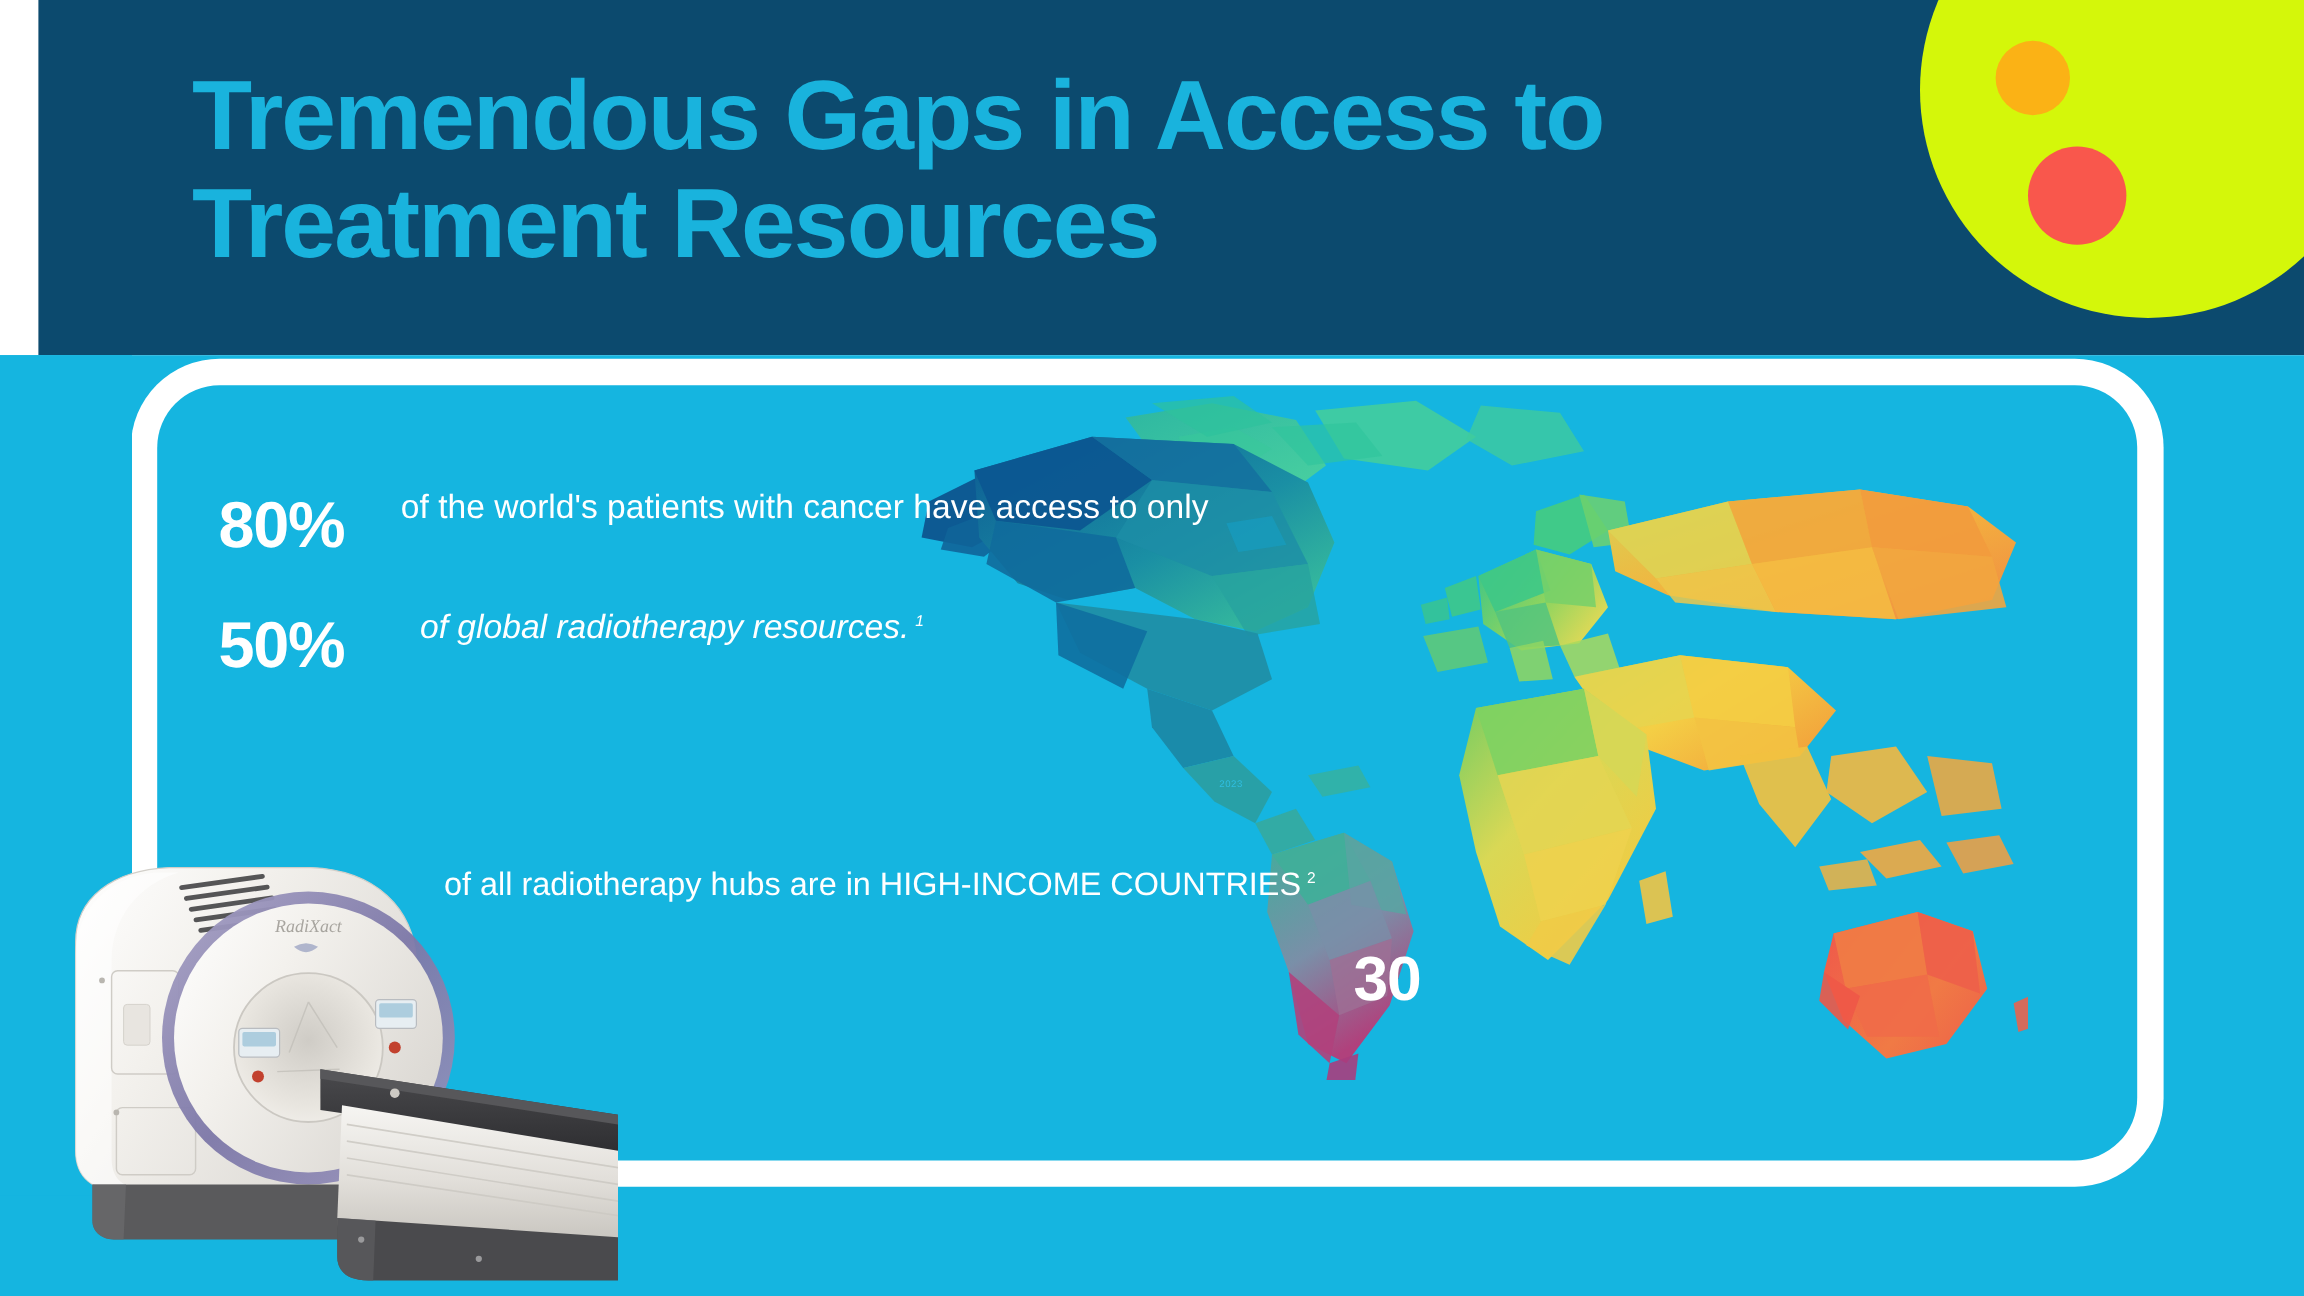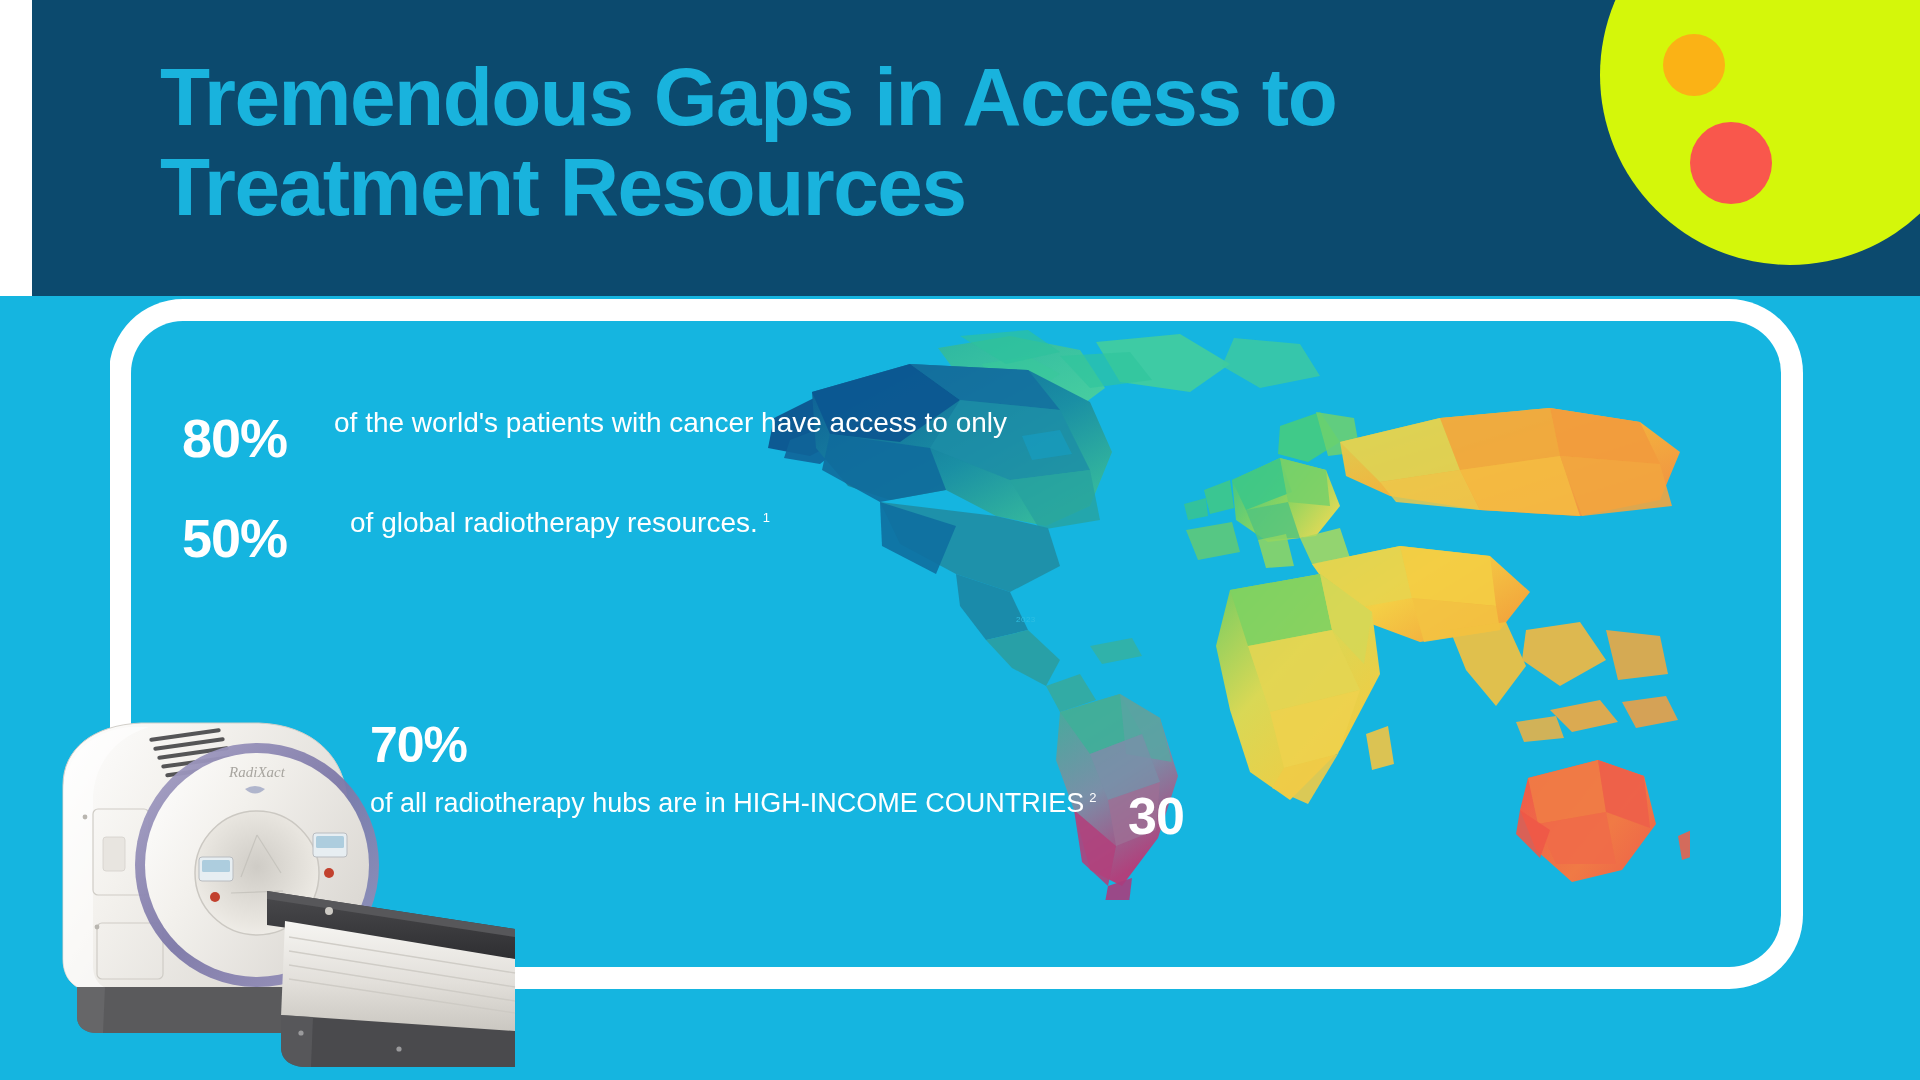--- a/index.html
+++ b/index.html
@@ -64,41 +64,41 @@
   }
 
   
   .map-wrap{
     position:absolute; left:760px; top:330px;
     width:930px; height:570px;
     pointer-events:none;
   }
   .map-wrap svg{ width:100%; height:100%; display:block; }
   .map-label{
-    position:absolute; left:1016px; top:615px;
+    position:absolute; left:1016px; top:649px;
     font-size:8px; color:#2fbfe2; letter-spacing:.5px;
   }
 
   
   .stat{ position:absolute; display:flex; align-items:flex-start; }
   .stat-num{
     color:#ffffff; font-weight:bold; line-height:1;
     letter-spacing:-1px;
   }
   .stat-text{
     color:#ffffff; font-weight:400; line-height:1.30;
   }
 
   .stat-80{ left:182px; top:405px; }
   .stat-80 .stat-num{ font-size:54px; width:152px; padding-top:6px; }
   .stat-80 .stat-text{ font-size:28px;text-align:right; }
 
   .stat-50{ left:182px; top:505px;gap:16px; }
   .stat-50 .stat-num{ font-size:54px; width:152px; padding-top:6px; }
-  .stat-50 .stat-text{ font-size:28px; }
+  .stat-50 .stat-text{ font-size:28px;font-style:italic; }
 
   .stat-70{ left:370px; top:720px; display:block; }
   .stat-70 .stat-num{ font-size:50px; display:block; margin-bottom:16px; }
   .stat-70 .stat-text{ font-size:27px; display:block; }
 
   .stat-30{ left:1128px; top:790px; display:block; }
   .stat-30 .stat-num{ font-size:52px; display:block; margin-bottom:14px; }
   .stat-30 .stat-text{ font-size:27px; display:block; }
 
   sup.fn{
@@ -274,21 +274,20 @@
   <span class="stat-num">80%</span>
   <span class="stat-text">of the world's patients with cancer have access to only</span>
 </div>
 
 <div class="stat stat-50">
   <span class="stat-num">50%</span>
   <span class="stat-text"><span>of global radiotherapy resources.</span><sup class="fn">1</sup></span>
 </div>
 
 <div class="stat stat-70">
-  <span class="stat-num">70%</span>
   <span class="stat-text"><span>of all radiotherapy hubs are in HIGH-INCOME COUNTRIES</span><sup class="fn">2</sup></span>
 </div>
 
 <div class="stat stat-30">
   <span class="stat-num">30</span>
 </div>
 
 <div class="machine">
   <svg viewBox="0 0 490 365" xmlns="http://www.w3.org/2000/svg">
     <defs>

